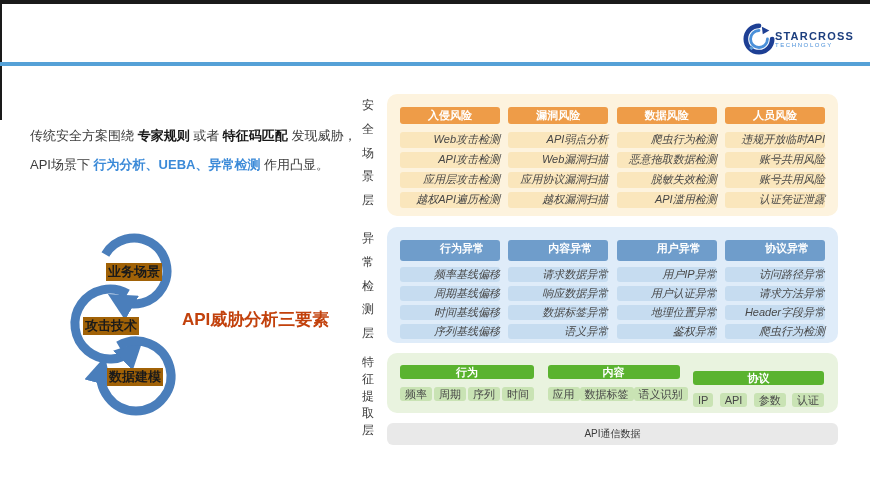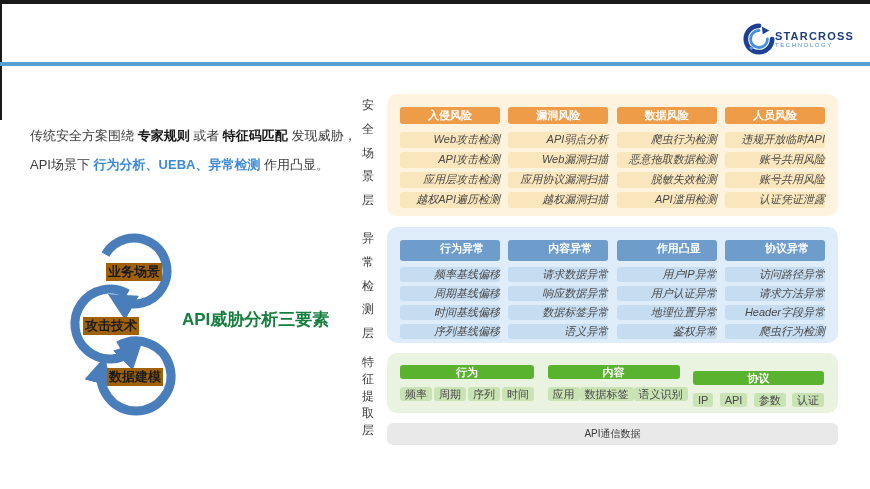--- a/index.html
+++ b/index.html
@@ -26,21 +26,21 @@
   .intro .blue-bold{font-weight:bold;color:var(--accent_blue_text);}
 
   
   .cycle{position:absolute;left:55px;top:225px;}
   .ring{fill:none;stroke:var(--cycle_blue);stroke-width:9;}
   .cycle-label{position:absolute;font-size:13px;font-weight:bold;color:#1a1a1a;background:#a16207;
                padding:0 2px;white-space:nowrap;}
   .pos0{left:106px;top:263px;}
   .pos1{left:83px;top:317px;}
   .pos2{left:107px;top:368px;}
-  .cycle-caption{position:absolute;left:182px;top:308px;font-size:17px;font-weight:bold;color:#15803d;
+  .cycle-caption{position:absolute;left:182px;top:308px;font-size:17px;font-weight:bold;color:#c2410c;
                  white-space:nowrap;text-align:center;}
 
   
   .layer-label{position:absolute;left:360px;width:16px;display:flex;flex-direction:column;
                justify-content:space-between;font-size:12px;color:#3b3b3b;text-align:center;}
   #label-0{top:97px;height:112px;}
   #label-1{top:230px;height:112px;}
   #label-2{top:354px;height:60px;}
 
   
@@ -178,21 +178,21 @@
         <div class="col-item t-blue">序列基线偏移</div>
       </div>
       <div class="col">
         <div class="col-header t-blue">内容异常</div>
         <div class="col-item t-blue">请求数据异常</div>
         <div class="col-item t-blue">响应数据异常</div>
         <div class="col-item t-blue">数据标签异常</div>
         <div class="col-item t-blue">语义异常</div>
       </div>
       <div class="col">
-        <div class="col-header t-blue">作用凸显</div>
+        <div class="col-header t-blue">用户异常</div>
         <div class="col-item t-blue">用户IP异常</div>
         <div class="col-item t-blue">用户认证异常</div>
         <div class="col-item t-blue">地理位置异常</div>
         <div class="col-item t-blue">鉴权异常</div>
       </div>
       <div class="col">
         <div class="col-header t-blue">协议异常</div>
         <div class="col-item t-blue">访问路径异常</div>
         <div class="col-item t-blue">请求方法异常</div>
         <div class="col-item t-blue">Header字段异常</div>

